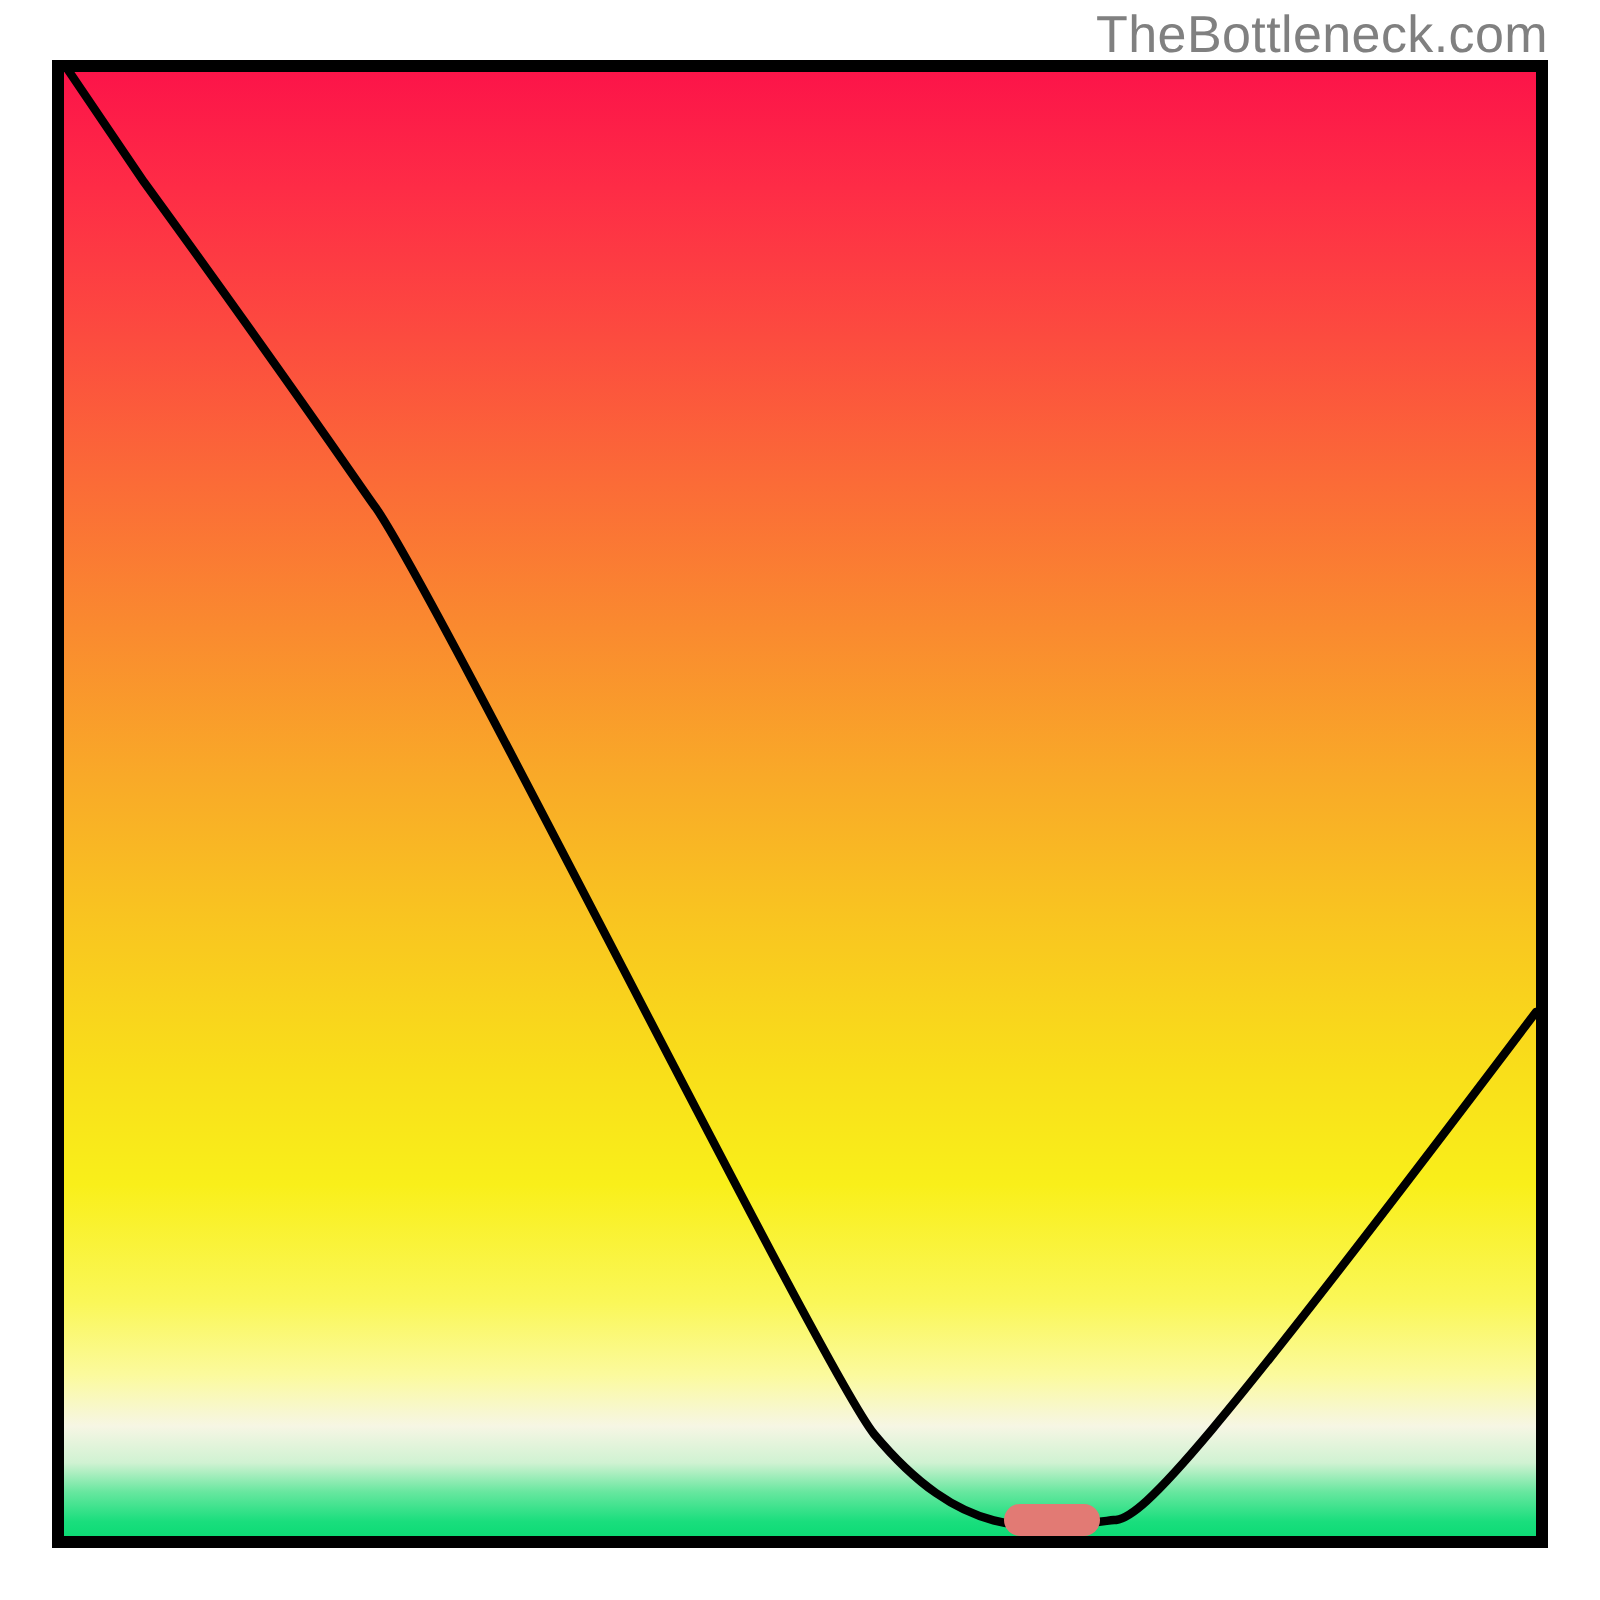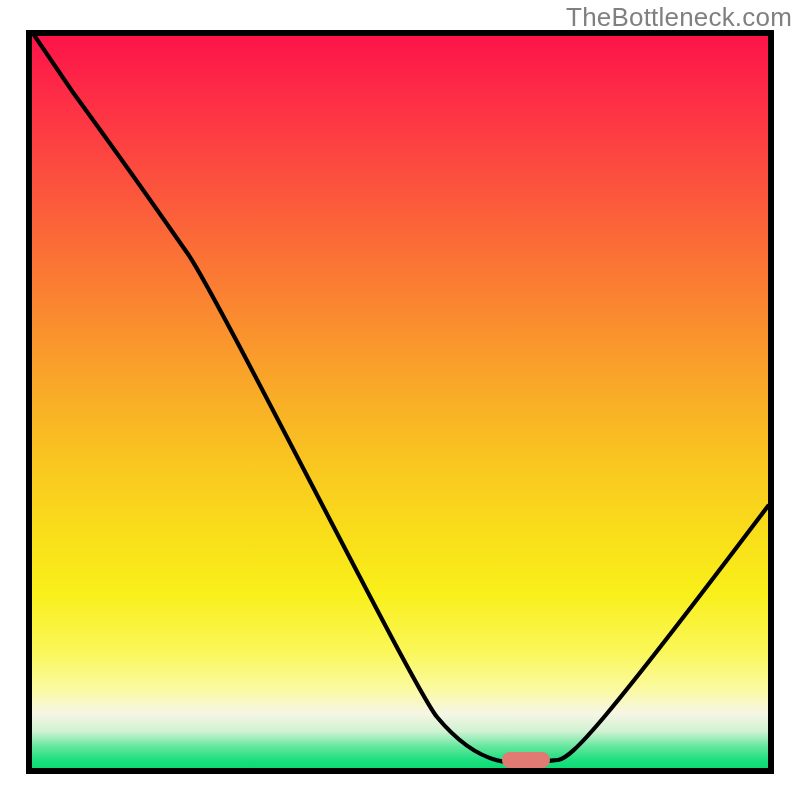--- a/index.html
+++ b/index.html
@@ -12,21 +12,21 @@
     overflow: hidden;
   }
   .container {
     position: relative;
     width: 800px;
     height: 800px;
   }
   .watermark {
     position: absolute;
     top: 2px;
-    right: 8px;
+    right: 26px;
     color: #808080;
     font-size: 26px;
     font-weight: 400;
     letter-spacing: 0.2px;
     z-index: 5;
   }
   .plot-box {
     position: absolute;
     left: 26px;
     top: 30px;

